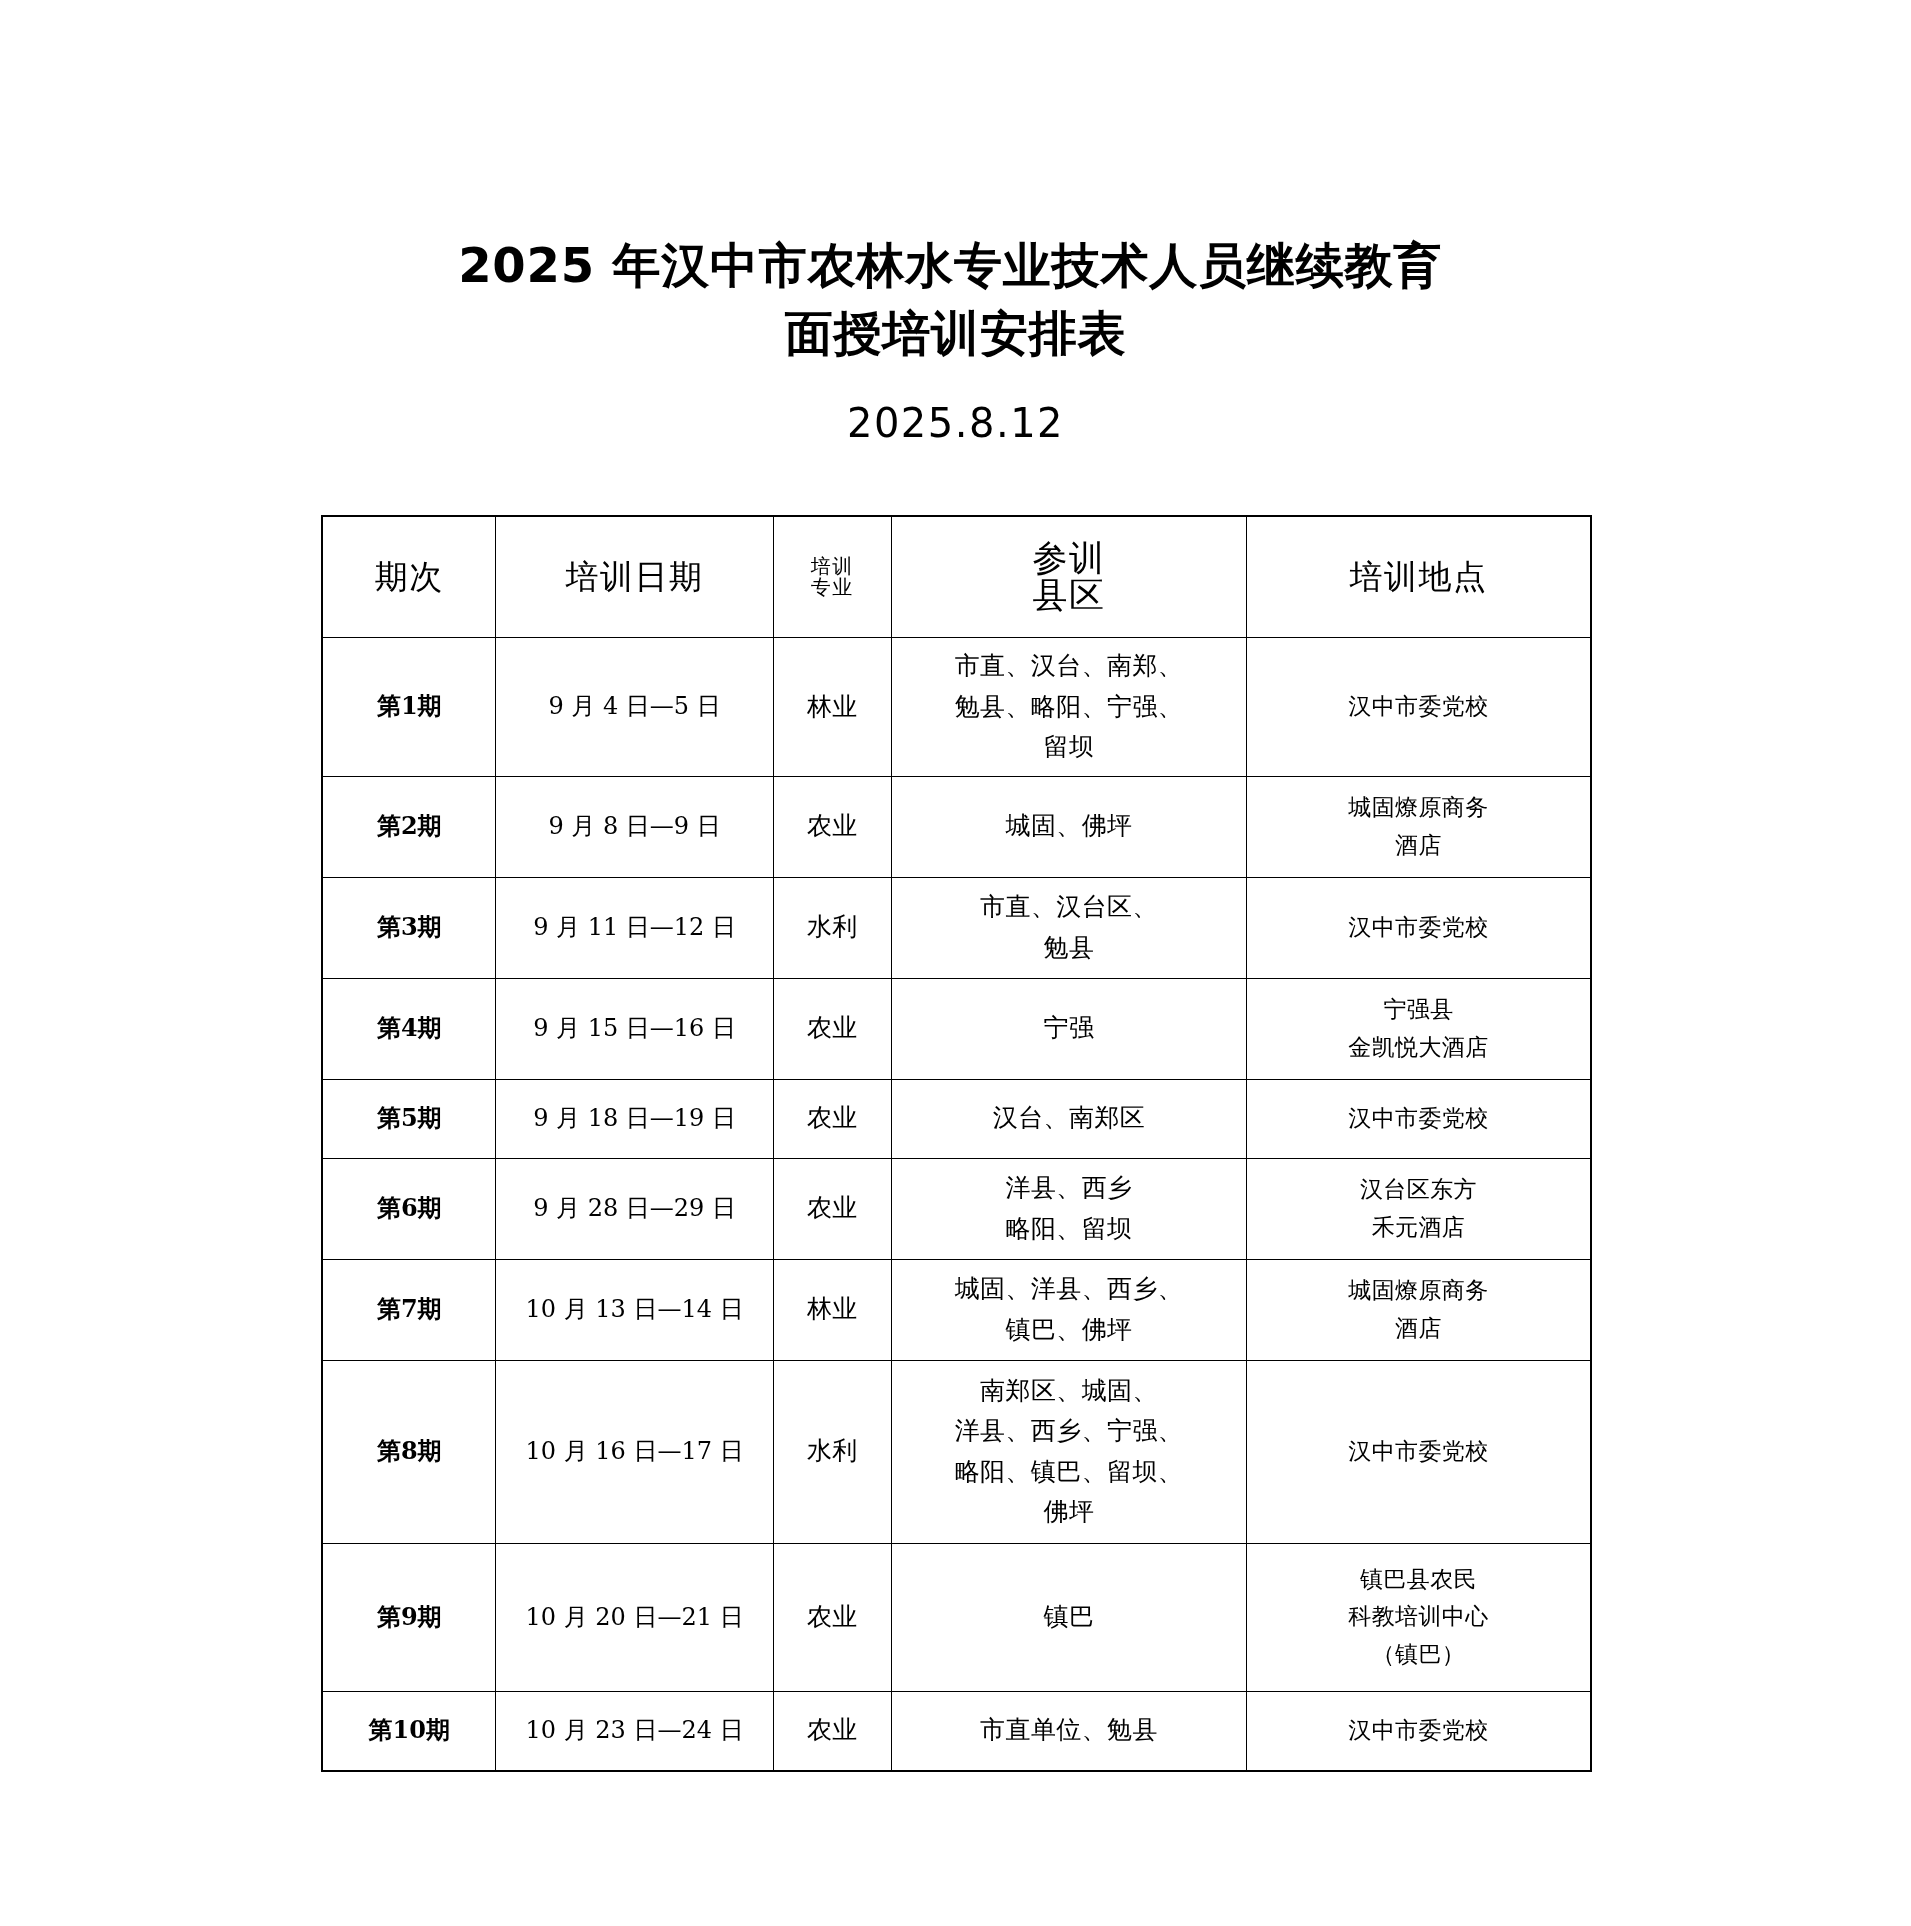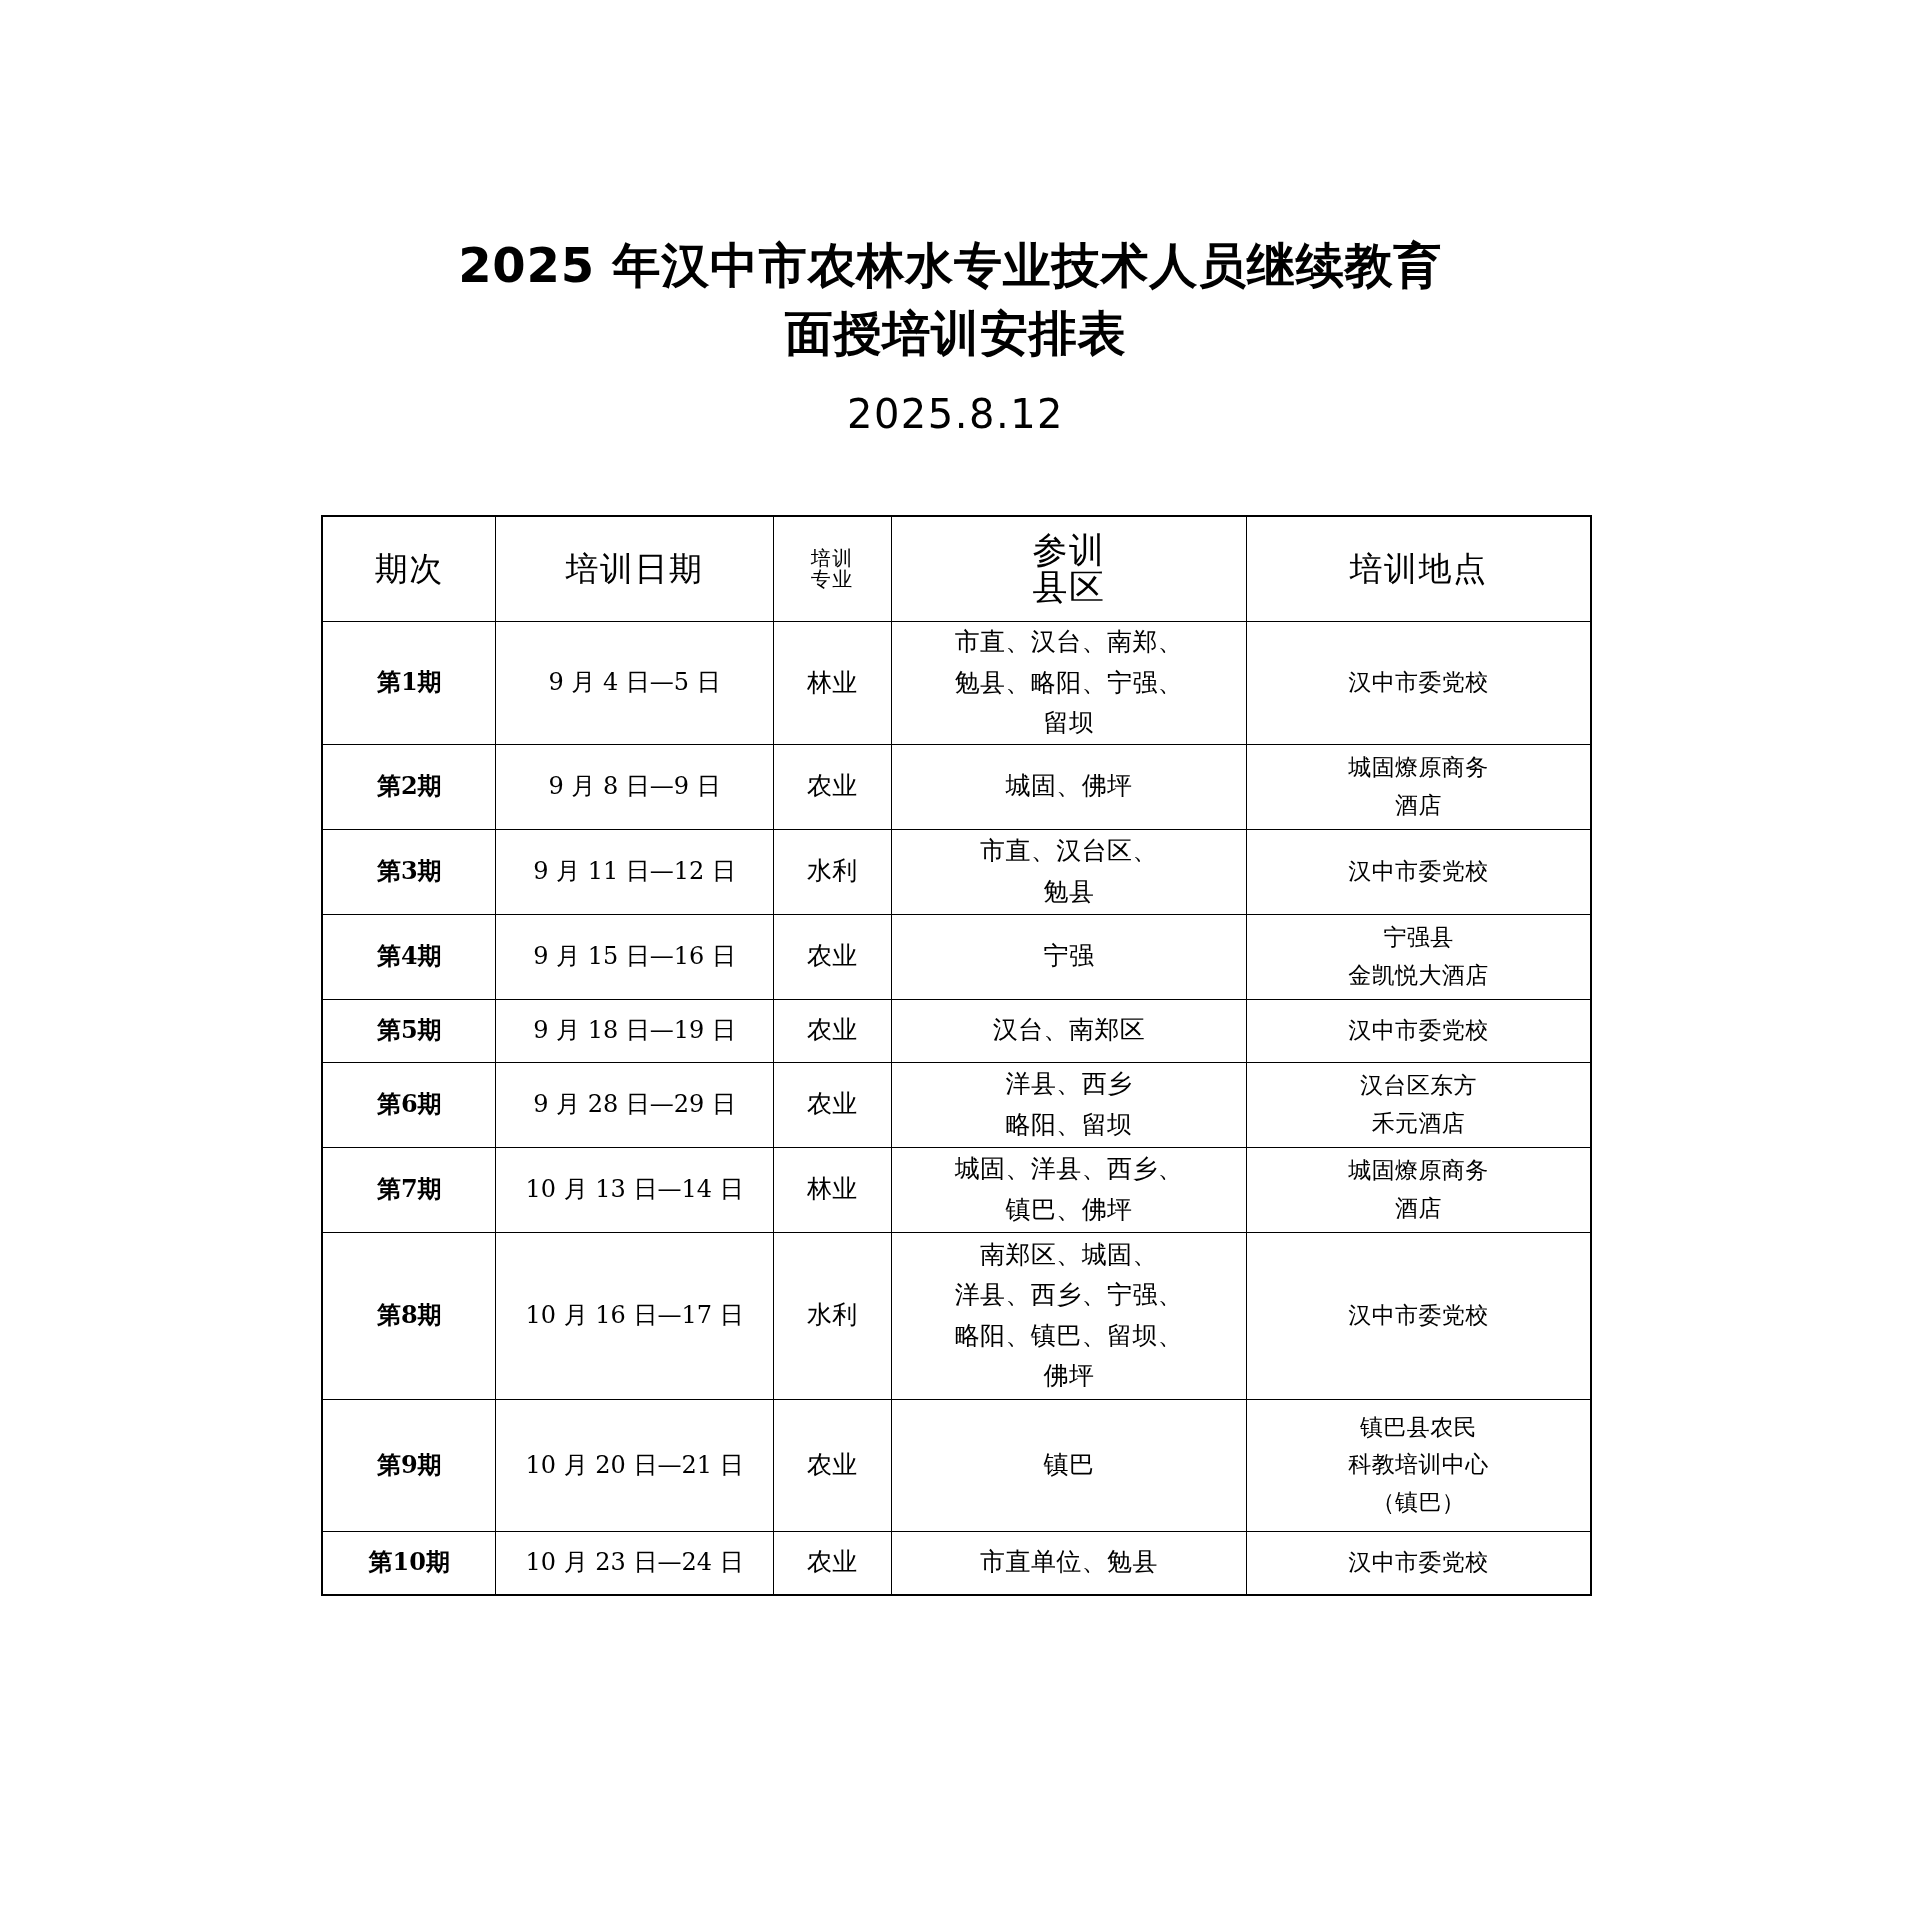--- a/index.html
+++ b/index.html
@@ -34,21 +34,21 @@
   .title-line {
     font-family: "DejaVu Sans", "Liberation Sans", sans-serif;
     font-weight: bold;
     font-size: 48px;
     letter-spacing: 0.8px;
     line-height: 1.42;
     white-space: pre;
   }
   .title-line-1 { margin-left: -10.8px; }
   .doc-date {
-    margin-top: 23px;
+    margin-top: 32px;
     font-family: "DejaVu Sans", "Liberation Sans", sans-serif;
     font-size: 40px;
     letter-spacing: 1.5px;
     line-height: 1.2;
   }
 
   
   .table-wrap {
     position: absolute;
     left: 321px;
@@ -61,21 +61,21 @@
     table-layout: fixed;
   }
   table.sched col.c-qici  { width: 150px; }
   table.sched col.c-date  { width: 239px; }
   table.sched col.c-major { width: 102px; }
   table.sched col.c-area  { width: 306px; }
   table.sched col.c-place { width: 297px; }
 
   table.sched td, table.sched th {
     border: 1.2px solid #000000;
-    padding: 0;
+    padding: 8px;
     vertical-align: middle;
     text-align: center;
     font-weight: normal;
   }
   
   table.sched {
     border: 2.3px solid #000000;
   }
 
   .hdr-cell {

